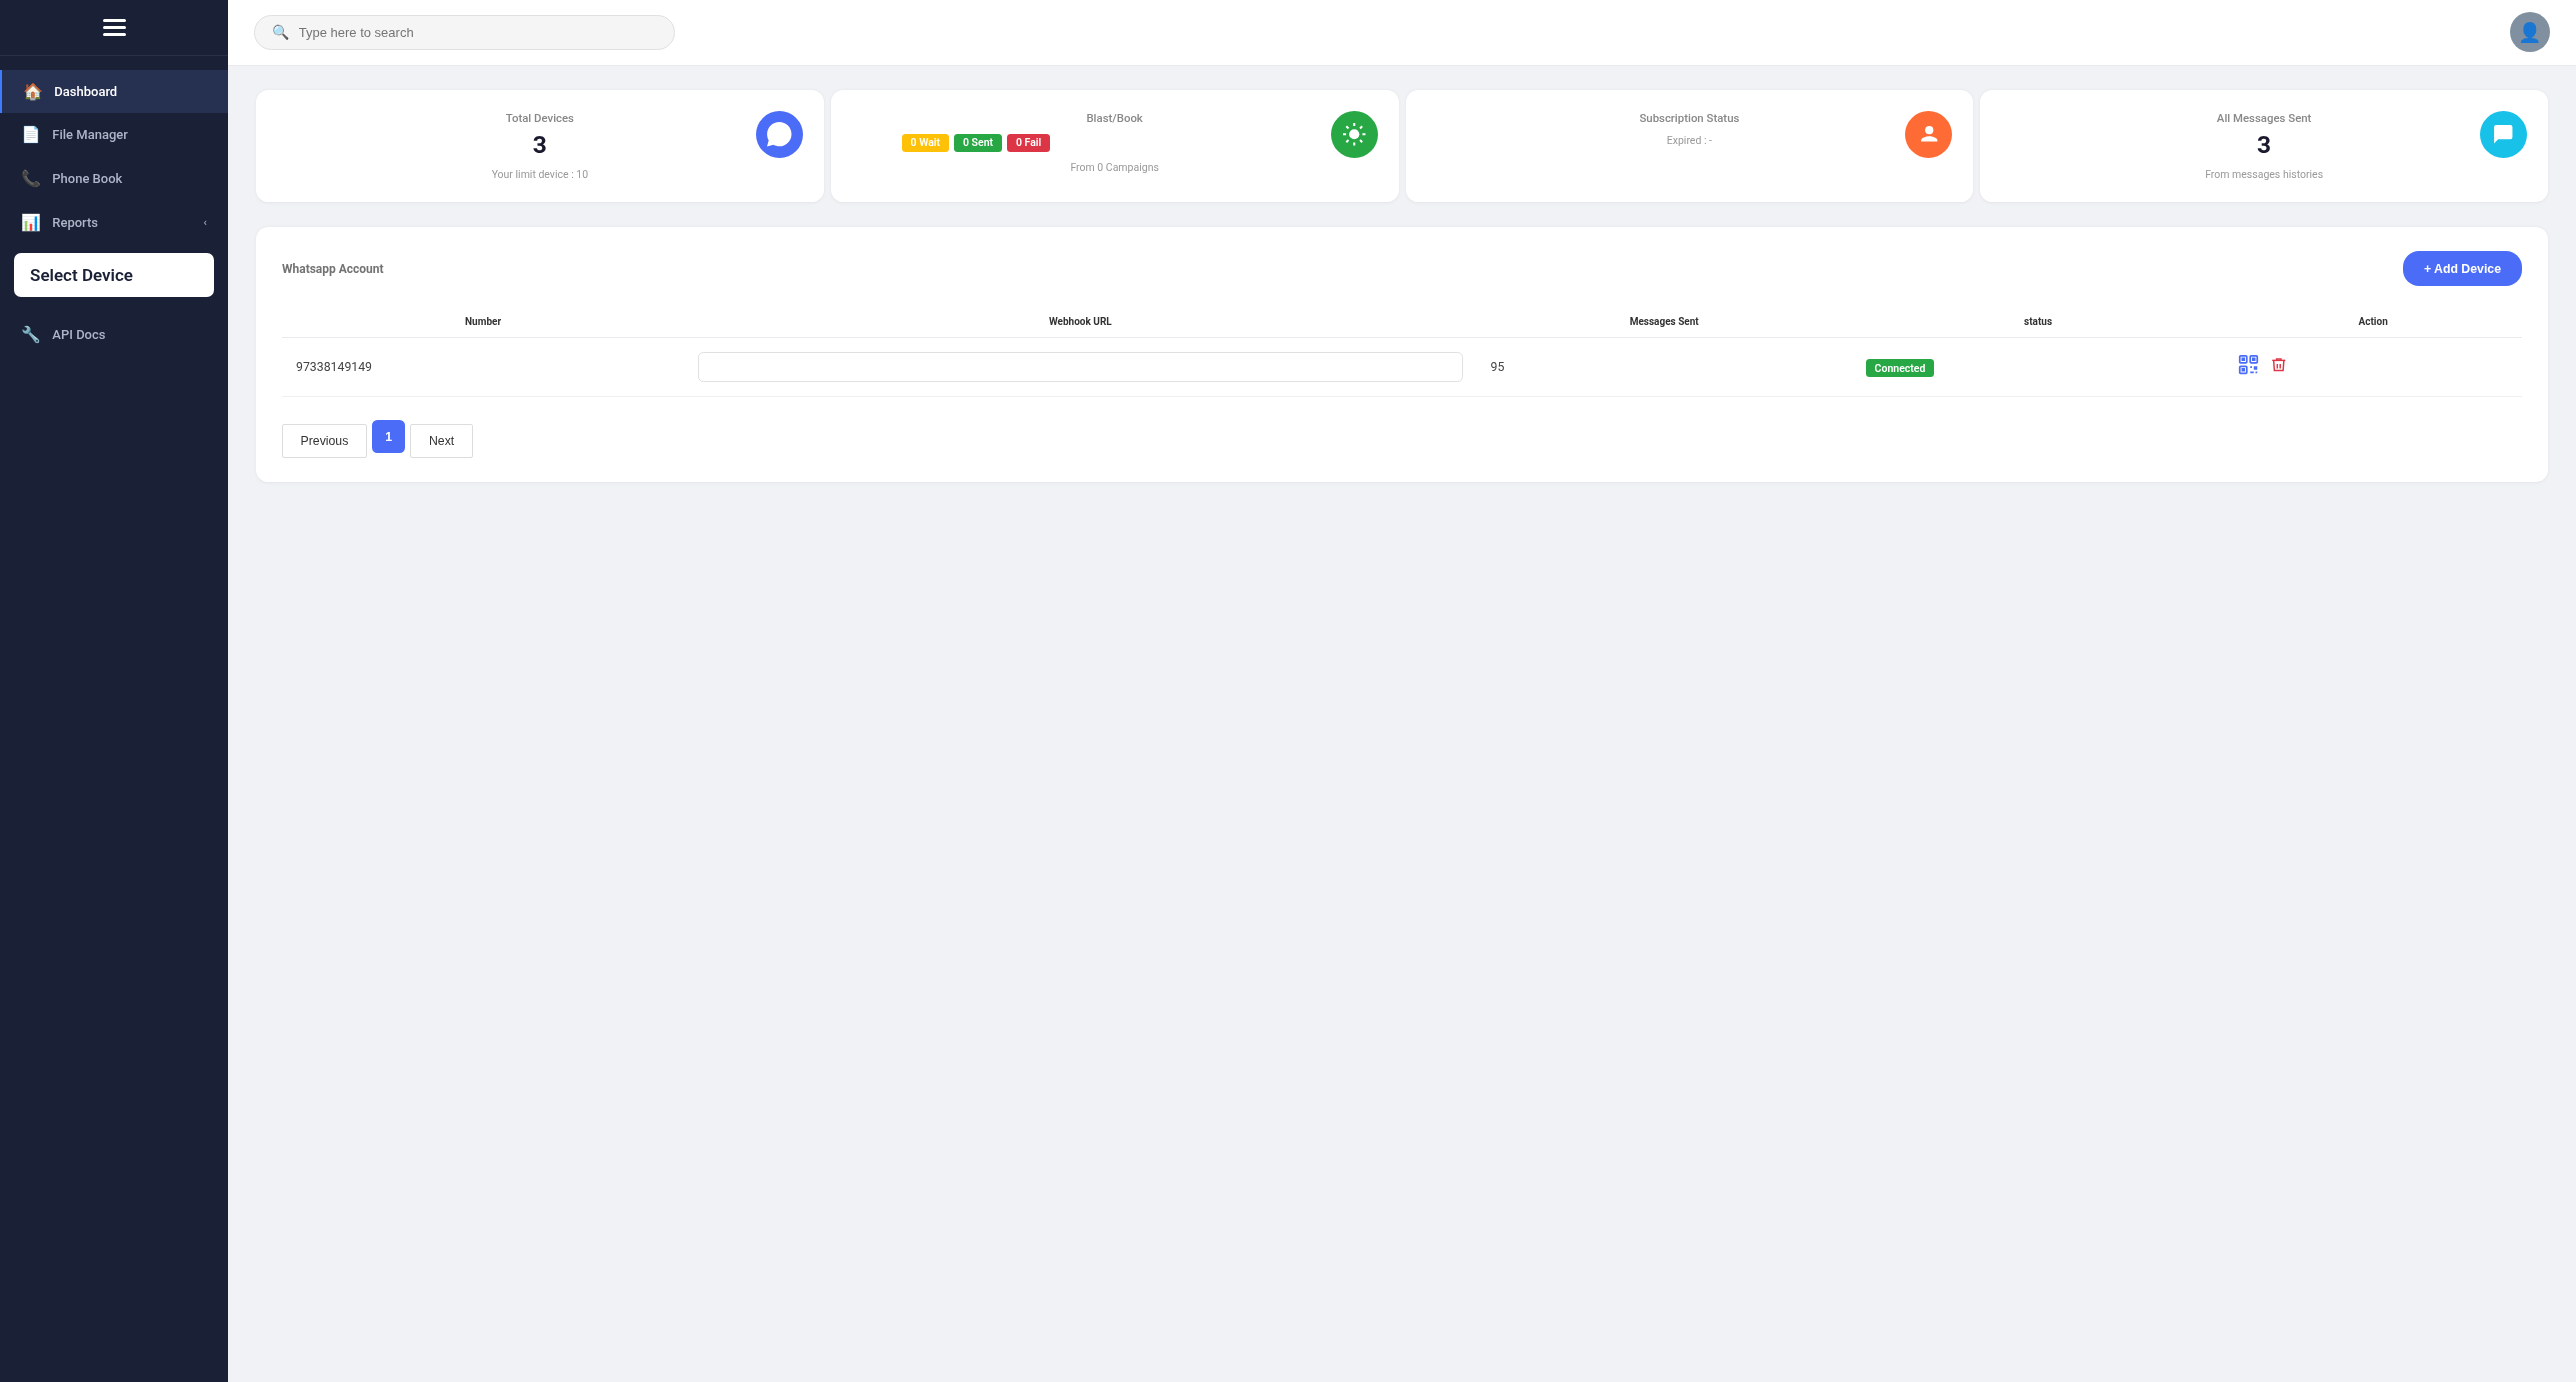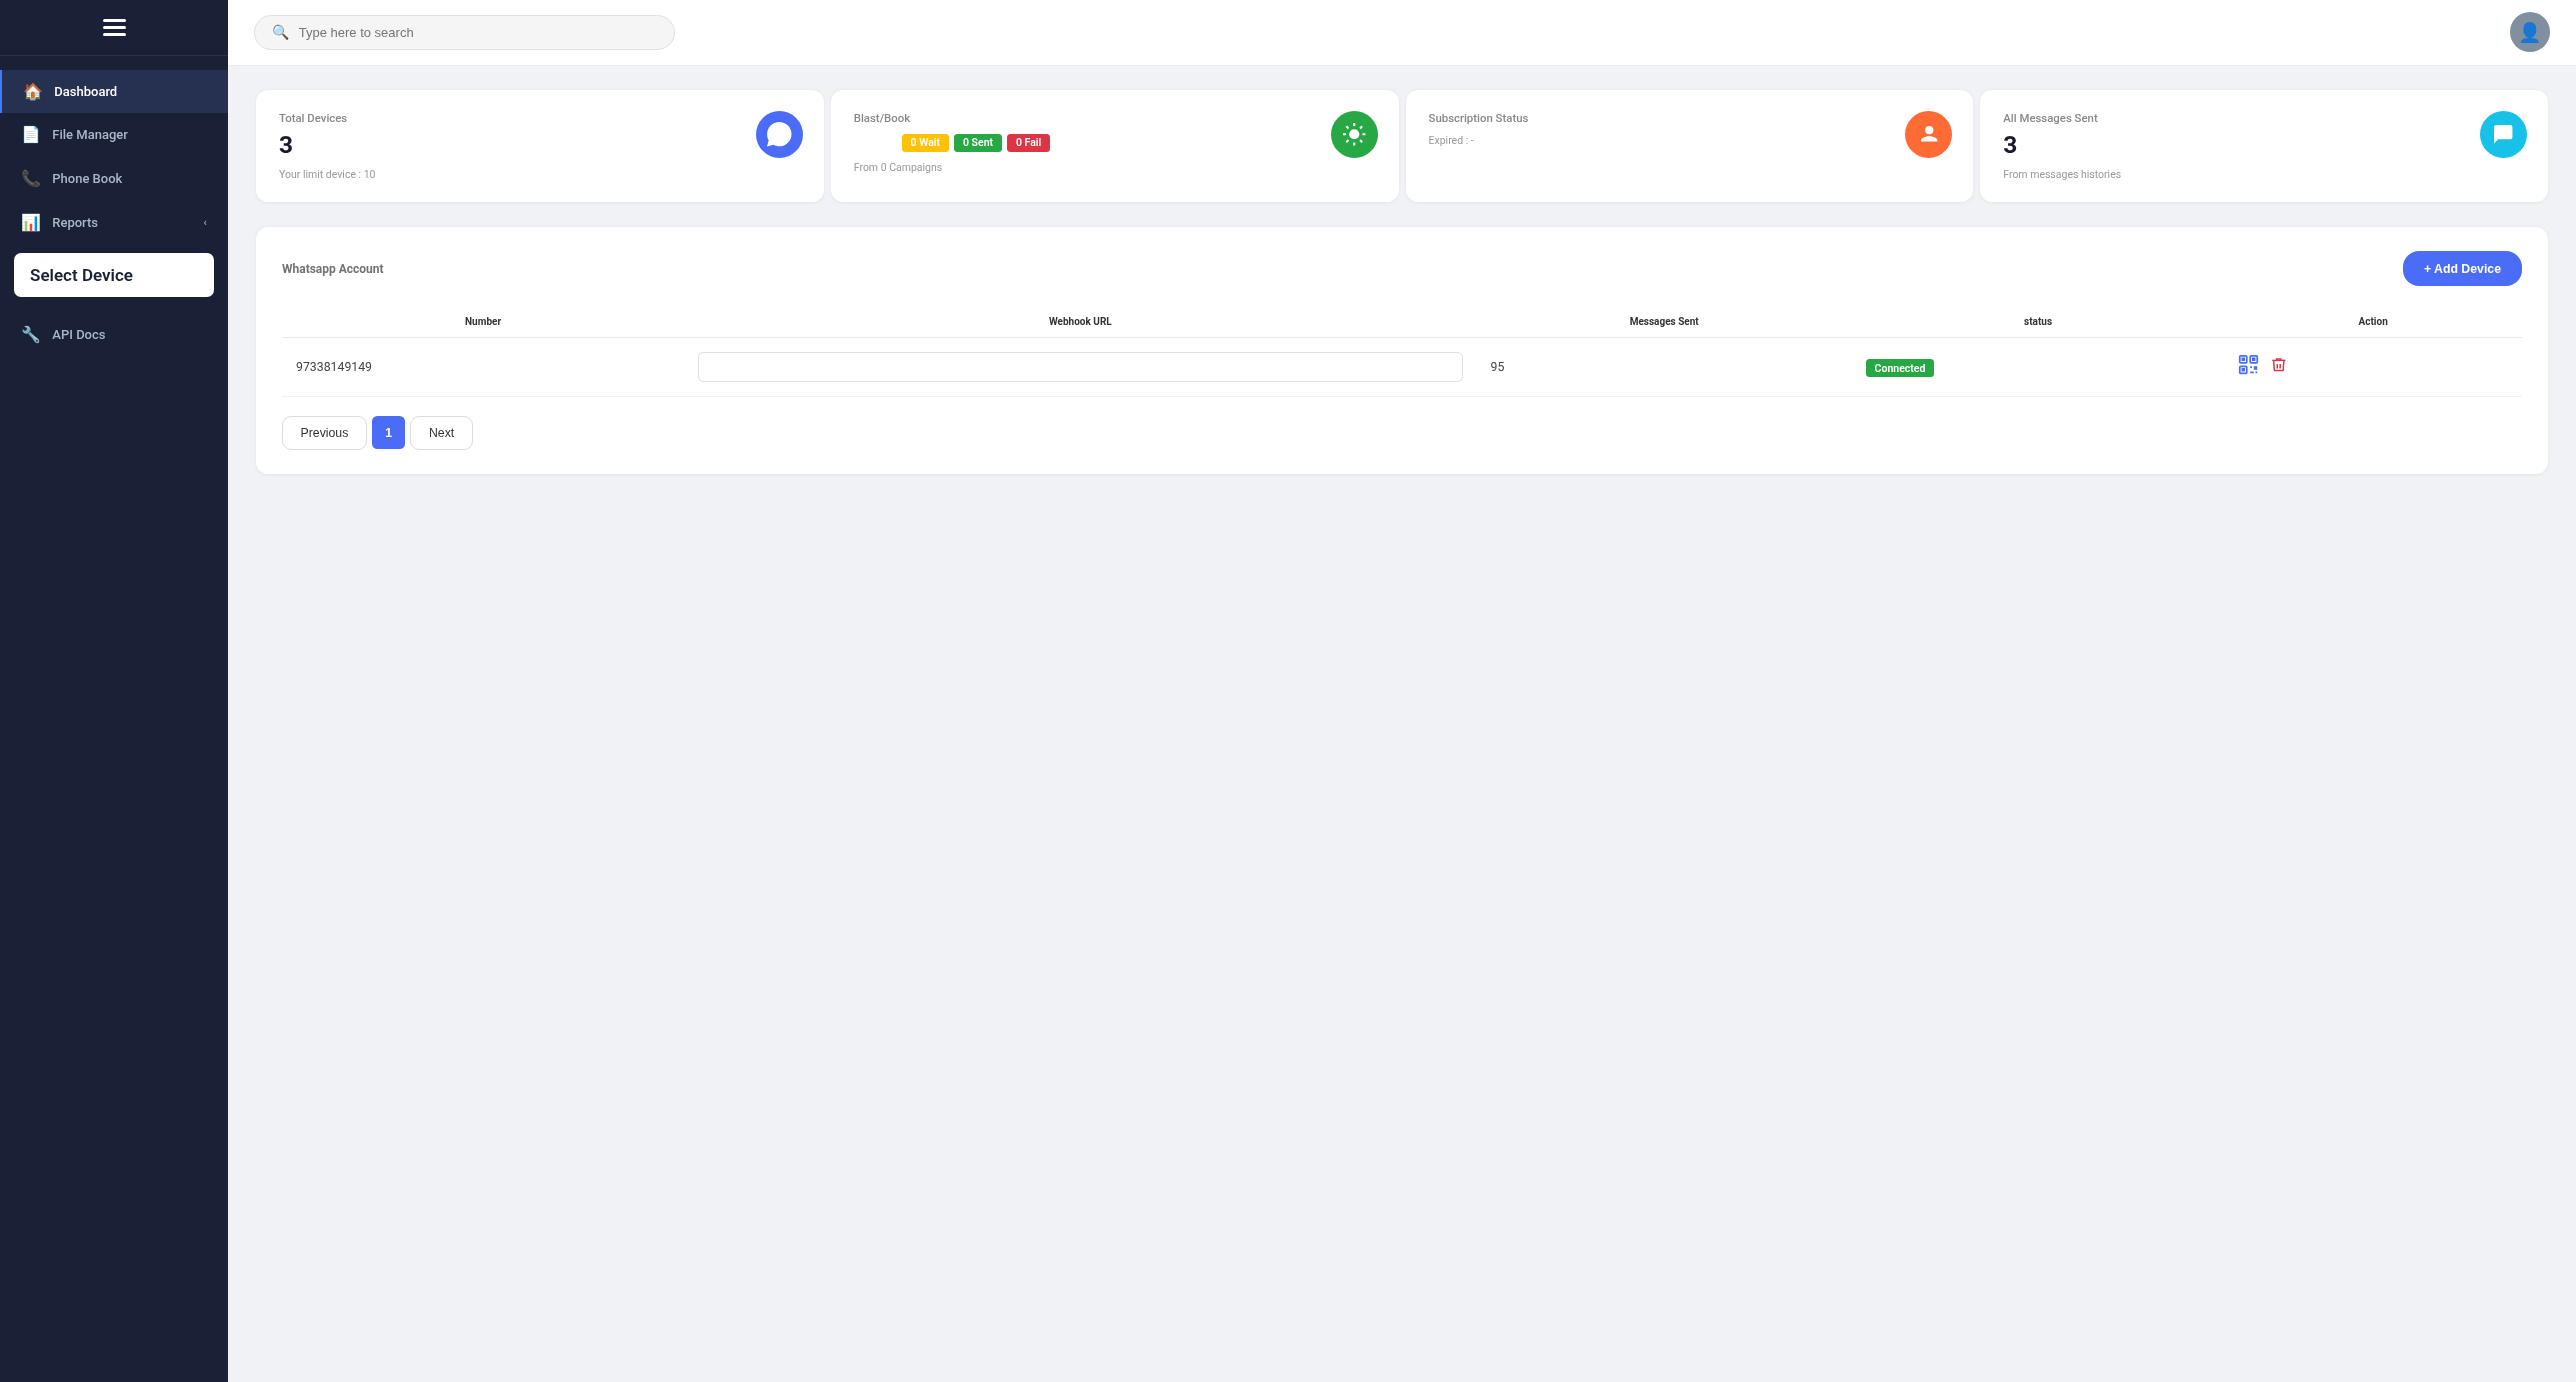--- a/index.html
+++ b/index.html
@@ -86,20 +86,21 @@
 
     
     #content { padding: 24.5px 28px; }
 
     
     .stats-row {
       display: grid;
       grid-template-columns: repeat(4, 1fr);
       gap: 7px;
       margin-bottom: 24.5px;
+      text-align: center;
     }
     .stat-card {
       background: #fff;
       border-radius: 12.3px;
       padding: 21px 23px;
       display: flex;
       flex-direction: column;
       gap: 5.3px;
       position: relative;
       box-shadow: 0 0.9px 3.5px rgba(0,0,0,0.06);
@@ -165,22 +166,22 @@
     .action-icons { display: flex; align-items: center; gap: 10.5px; }
     .qr-icon { font-size: 19px; color: #4a6cf7; cursor: pointer; }
     .delete-icon { font-size: 17.5px; color: #dc3545; cursor: pointer; }
 
     
     .pagination {
       display: flex; align-items: center; gap: 5.3px;
       margin-top: 19px;
     }
     .page-btn {
-      padding: 8.8px 17.5px; border: 0.9px solid #ddd; border-radius: 9px;
-      background: #fff; color: #333; font-size: 12.3px; cursor: pointer;
+      padding: 8.8px 17.5px; border: 0.9px solid #ddd; border-radius: 2px;
+      background: #fff; color: #333; font-size: 12.3px; cursor: pointer; margin-top: 8px;
     }
     .page-num {
       width: 33px; height: 33px; border-radius: 5.3px;
       display: flex; align-items: center; justify-content: center;
       font-size: 12.3px; font-weight: 600; cursor: pointer; border: none;
     }
     .page-num.active { background: #4a6cf7; color: #fff; }
     .page-num:not(.active) { background: #fff; color: #333; border: 0.9px solid #ddd; }
   </style>
 </head>

